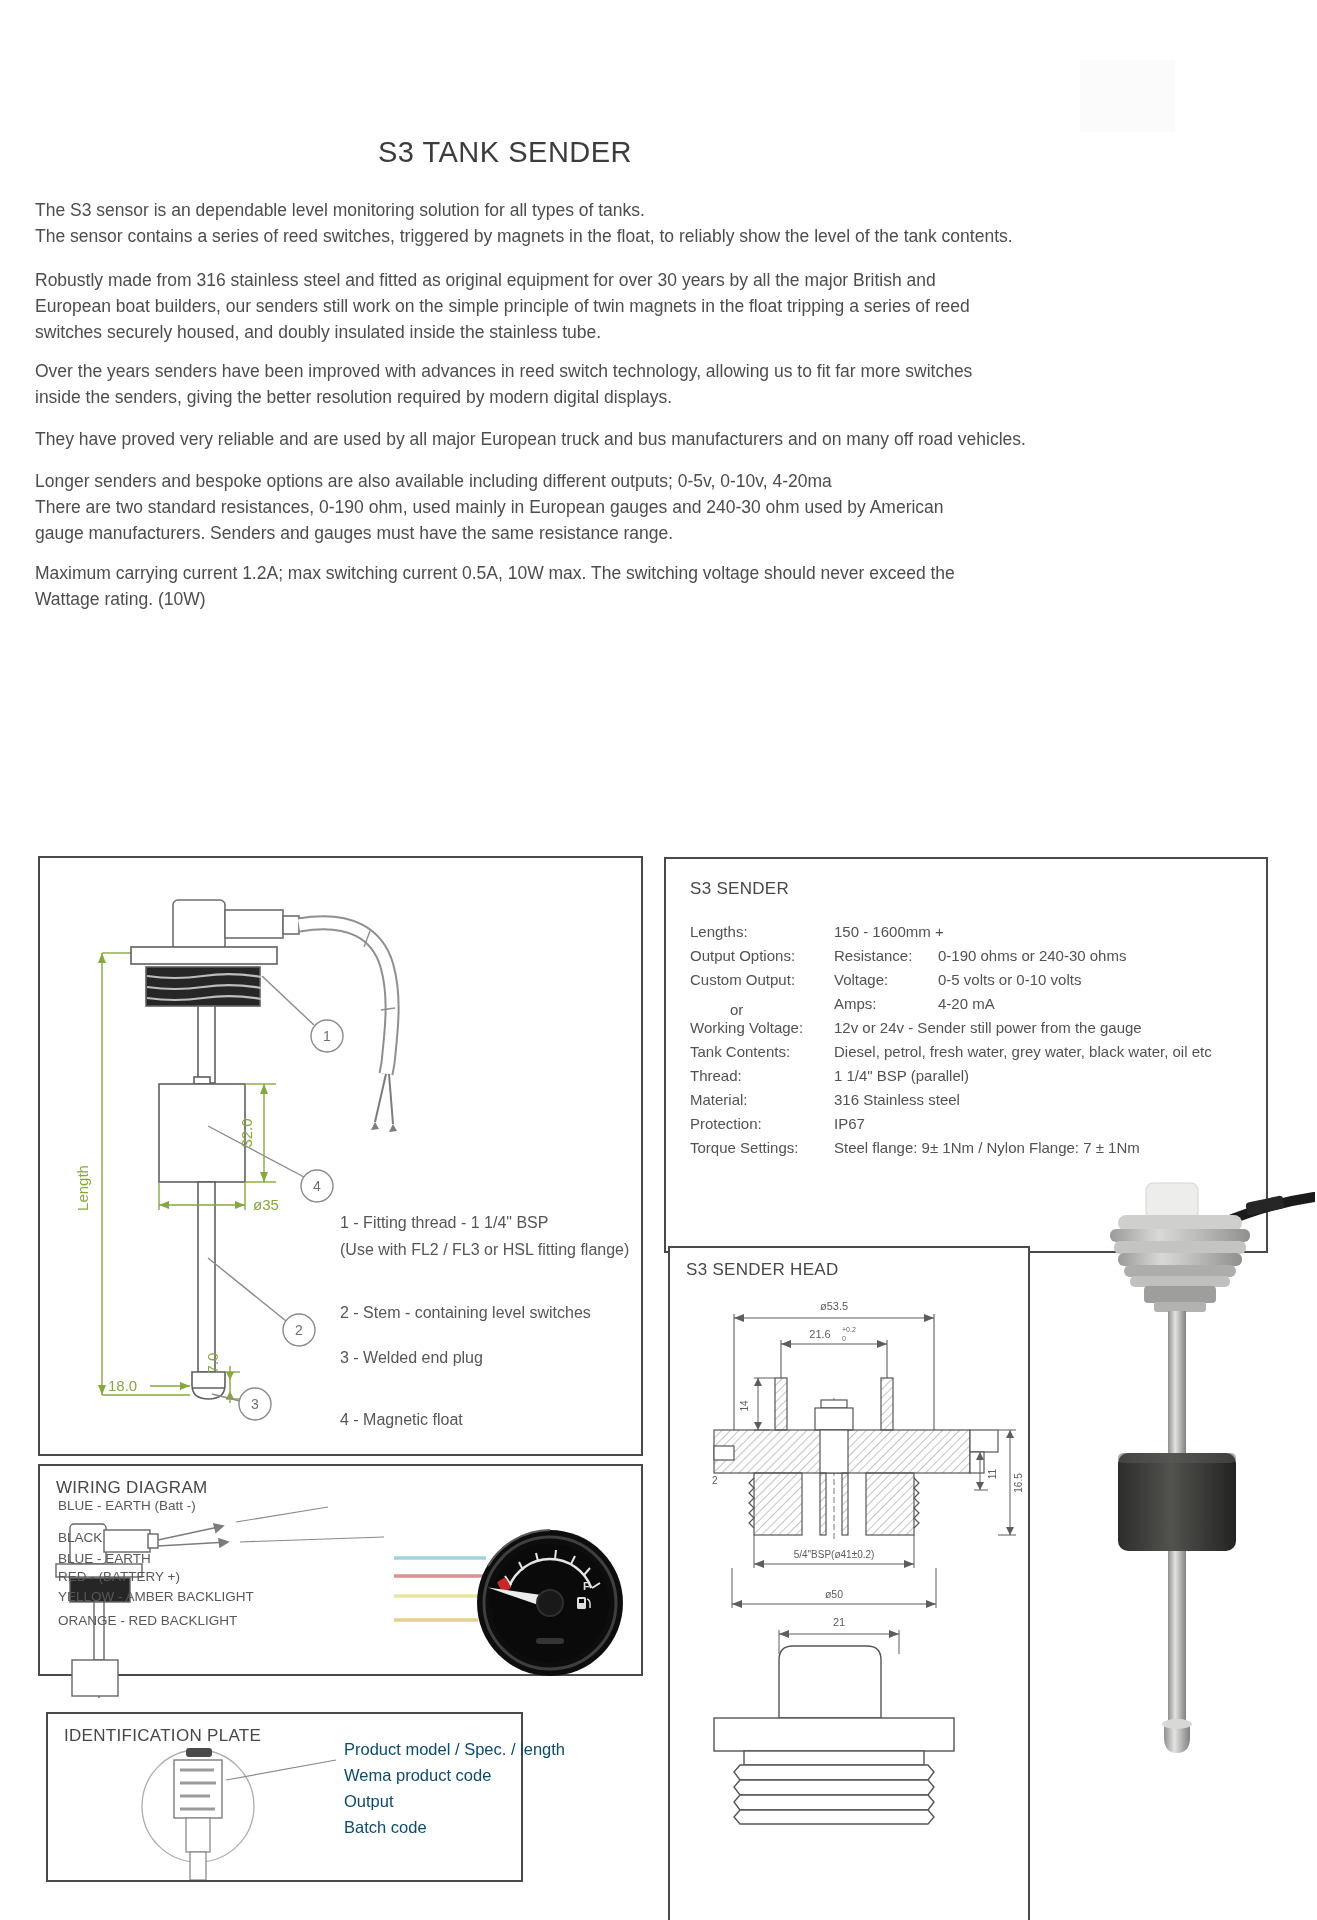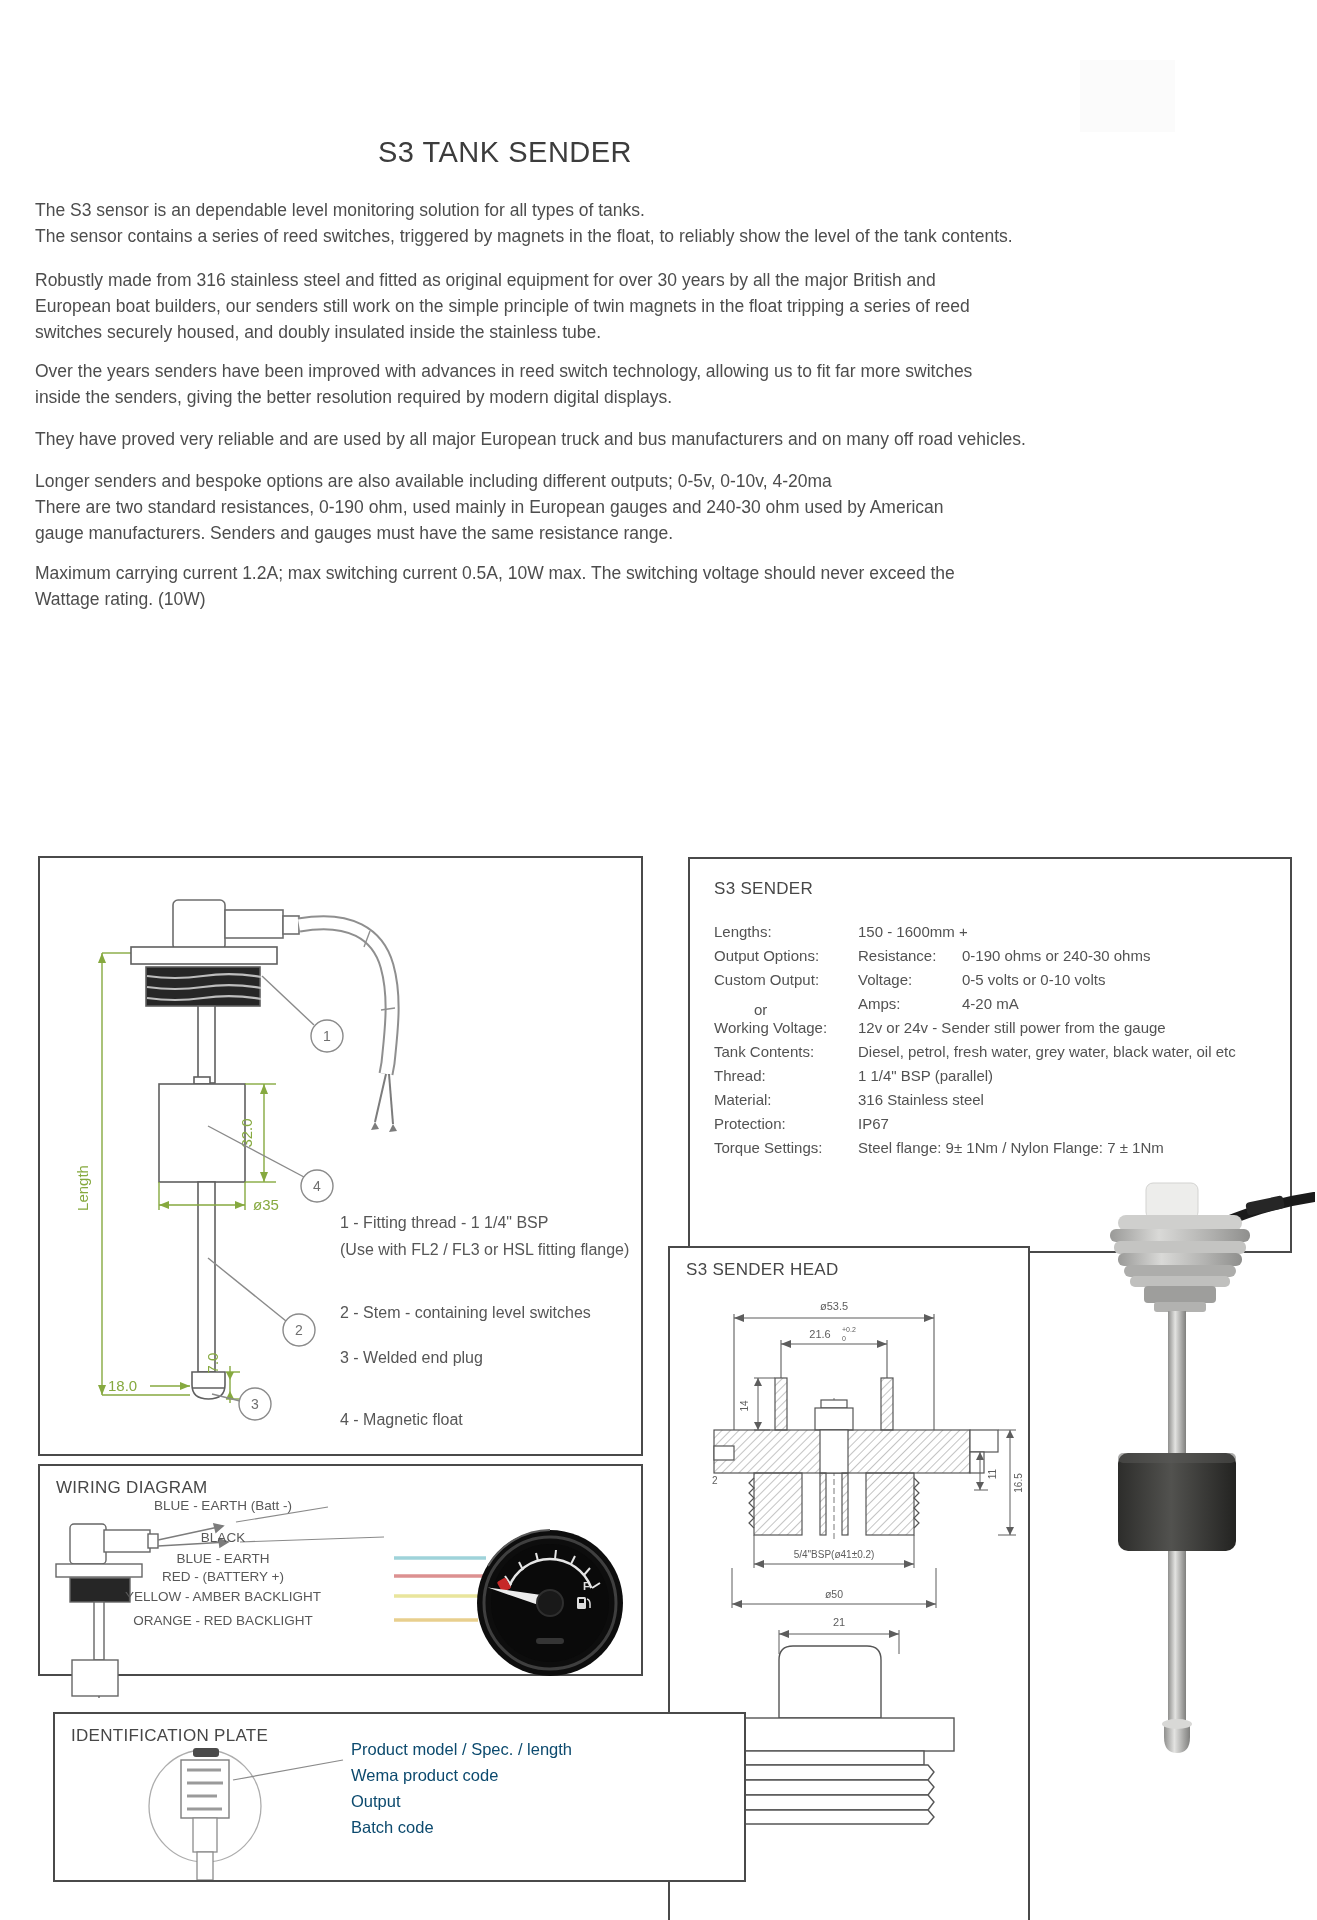--- a/index.html
+++ b/index.html
@@ -12,21 +12,21 @@
   .panel-title{position:absolute;left:16px;top:12px;font-size:17px;color:#474747;letter-spacing:.3px;}
   
   .note{position:absolute;font-size:16px;color:#565656;white-space:nowrap;}
   
   .spec-row{position:absolute;left:0;width:100%;height:24px;font-size:15px;color:#525252;white-space:nowrap;}
   .spec-c1{position:absolute;left:24px;}
   .spec-c1.indent{left:64px;margin-top:6px;}
   .spec-c2{position:absolute;left:168px;}
   .spec-c3{position:absolute;left:272px;}
   
-  .wire-label{position:absolute;font-size:13.5px;color:#585858;white-space:nowrap;text-align:center;width:330px;left:18px;}
+  .wire-label{position:absolute;font-size:13.5px;color:#585858;white-space:nowrap;text-align:left;width:330px;left:18px;}
   
   .id-note{position:absolute;left:296px;font-size:16.5px;color:#0c4a6e;white-space:nowrap;}
   svg text{font-family:"Liberation Sans","DejaVu Sans",sans-serif;}
   .dimtext{fill:#86a93f;font-size:15px;}
   .dimtext-sm{fill:#5d5d5d;font-size:10px;}
   .callout-num{fill:#6f6f6f;font-size:14px;}
 </style>
 </head>
 <body>
 
@@ -153,21 +153,21 @@
       <text class="callout-num" x="259" y="477" text-anchor="middle">2</text>
       <text class="callout-num" x="215" y="551" text-anchor="middle">3</text>
     </svg>
     <div class="note" style="left:300px;top:356px">1 - Fitting thread - 1 1/4" BSP</div>
     <div class="note" style="left:300px;top:383px">(Use with FL2 / FL3 or HSL fitting flange)</div>
     <div class="note" style="left:300px;top:446px">2 - Stem - containing level switches</div>
     <div class="note" style="left:300px;top:491px">3 - Welded end plug</div>
     <div class="note" style="left:300px;top:553px">4 - Magnetic float</div>
   </div>
 
-  <div class="abs panel" style="left:688px;top:857px;width:604px;height:396px;text-align:right;">
+  <div class="abs panel" style="left:664px;top:857px;width:604px;height:396px;text-align:right;">
     <div class="panel-title" style="left:24px;top:20px">S3 SENDER</div>
     <div class="spec-row" style="top:64px">
       <span class="spec-c1">Lengths:</span>
       <span class="spec-c2">150 - 1600mm +</span>
       <span class="spec-c3"></span>
     </div>
     <div class="spec-row" style="top:88px">
       <span class="spec-c1">Output Options:</span>
       <span class="spec-c2">Resistance:</span>
       <span class="spec-c3">0-190 ohms or 240-30 ohms</span>
@@ -377,21 +377,21 @@
       </g>
     </svg>
     <div class="wire-label" style="top:32px">BLUE - EARTH (Batt -)</div>
     <div class="wire-label" style="top:64px">BLACK</div>
     <div class="wire-label" style="top:85px">BLUE - EARTH</div>
     <div class="wire-label" style="top:103px">RED - (BATTERY +)</div>
     <div class="wire-label" style="top:123px">YELLOW  - AMBER BACKLIGHT</div>
     <div class="wire-label" style="top:147px">ORANGE  - RED BACKLIGHT</div>
   </div>
 
-  <div class="abs panel" style="left:46px;top:1712px;width:693px;height:170px;margin-left:7px;">
+  <div class="abs panel" style="left:46px;top:1712px;width:477px;height:170px;">
     <div class="panel-title">IDENTIFICATION PLATE</div>
     <svg width="593" height="166" viewBox="0 0 593 166" style="position:absolute;left:0;top:0">
       <circle cx="150" cy="92" r="56" fill="none" stroke="#adadad" stroke-width="1.3"></circle>
       <rect x="138" y="34" width="26" height="9" rx="3" fill="#4a4a4a"></rect>
       <rect x="126" y="46" width="48" height="58" fill="#ffffff" stroke="#7d7d7d" stroke-width="1.4"></rect>
       <g stroke="#9a9a9a" stroke-width="3">
         <line x1="132" y1="56" x2="166" y2="56"></line>
         <line x1="132" y1="69" x2="168" y2="69"></line>
         <line x1="132" y1="82" x2="162" y2="82"></line>
         <line x1="132" y1="95" x2="167" y2="95"></line>

